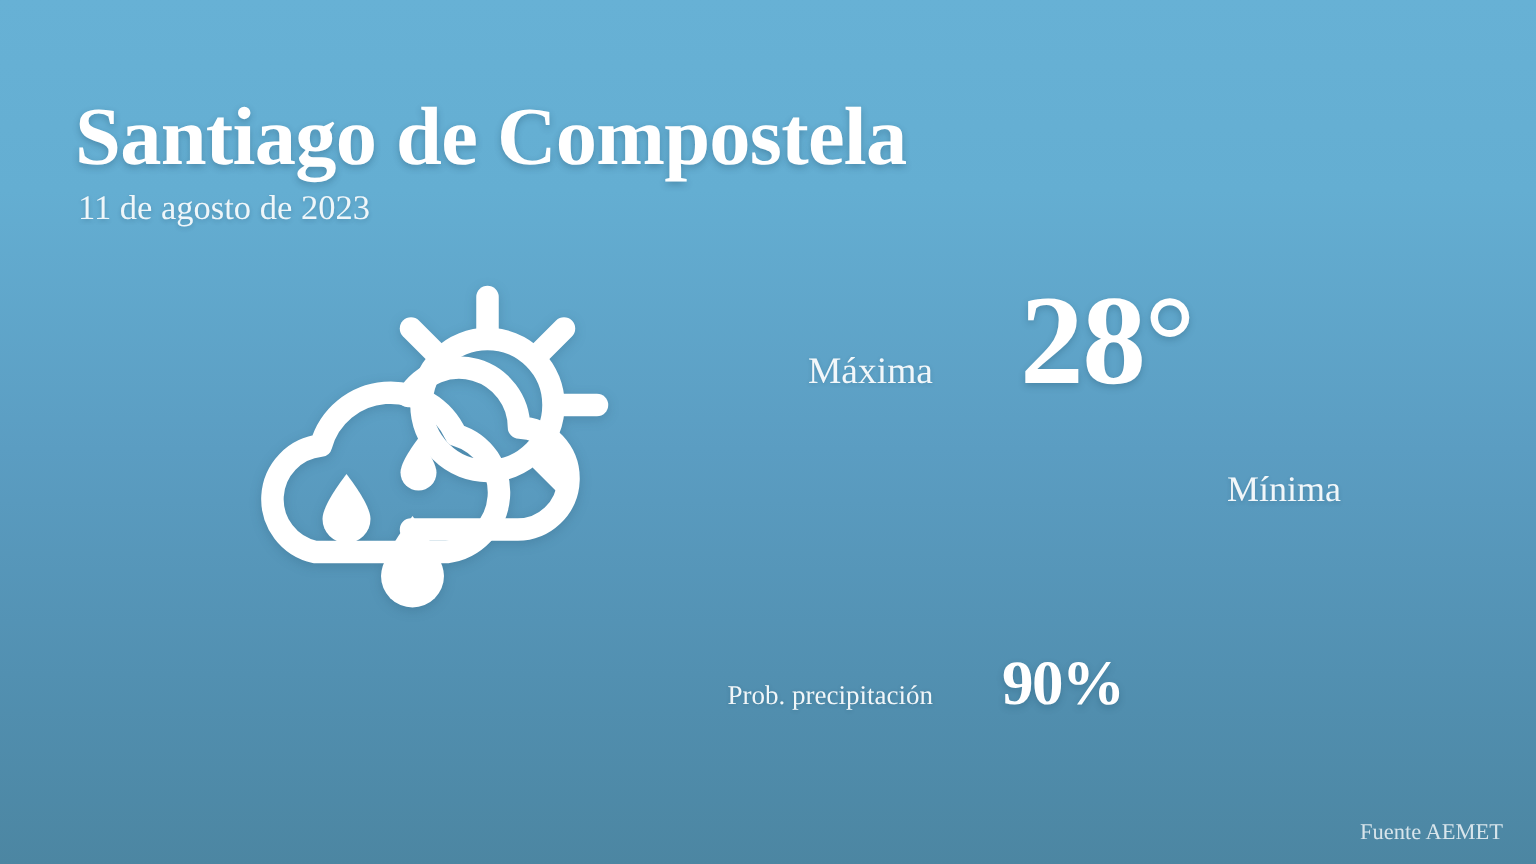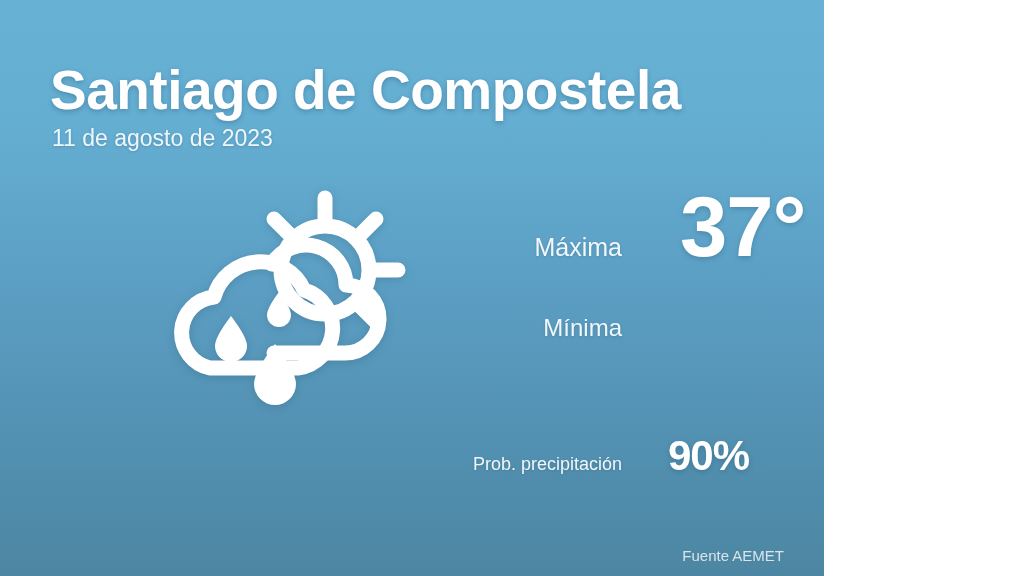--- a/index.html
+++ b/index.html
@@ -9,29 +9,30 @@
 
   body {
     width: 1024px;
     height: 576px;
     overflow: hidden;
     font-family: "Liberation Sans", sans-serif;
   }
 
   #card {
     position: relative;
-    width: 824px;
+    width: 1024px;
     height: 576px;
     background: linear-gradient(180deg,
                 #67b1d5 0%,
                 #64aed2 22%,
                 #5b9dc2 52%,
                 #5290b1 78%,
                 #4c86a2 100%);
     overflow: hidden;
+    font-family: Liberation Serif, serif;
   }
 
   
   #header {
     position: absolute;
     left: 50px;
     top: 62px;
     width: 900px;
   }
 
@@ -104,32 +105,32 @@
     letter-spacing: -1px;
     text-shadow: 0 2px 5px rgba(20, 60, 85, 0.26);
   }
 
   
   #row-maxima { height: 136px; gap: 12px; }
   #row-maxima .reading-label { font-size: 25px; }
   #row-maxima .reading-value { font-size: 85px; }
 
   
-  #row-minima { height: 118px; }
+  #row-minima { height: 118px; justify-content: flex-end; }
   #row-minima .reading-label { font-size: 24px; }
   #row-minima .reading-value { font-size: 61px; }
 
   
   #row-precip .reading-label { font-size: 18px; }
   #row-precip .reading-value { font-size: 42px; }
 
   
   #source-credit {
     position: absolute;
-    right: 40px;
+    right: 22px;
     bottom: 12px;
     font-size: 15px;
     font-weight: 400;
     color: rgba(255, 255, 255, 0.78);
     white-space: nowrap;
   }
 </style>
 </head>
 <body>
 
@@ -169,21 +170,21 @@
         <path d="M131 106 q12 16 12 23 a12 12 0 0 1 -24 0 q0 -7 12 -23 z"></path>
         <path d="M127 158 q21 28 21 40 a21 21 0 0 1 -42 0 q0 -12 21 -40 z"></path>
       </g>
     </svg>
   </div>
 
   <div id="readings">
 
     <div class="reading-row" id="row-maxima">
       <div class="reading-label">Máxima</div>
-      <div class="reading-value">37°</div>
+      <div class="reading-value">28°</div>
     </div>
 
     <div class="reading-row" id="row-minima">
       <div class="reading-label">Mínima</div>
     </div>
 
     <div class="reading-row" id="row-precip">
       <div class="reading-label">Prob. precipitación</div>
       <div class="reading-value">90%</div>
     </div>

